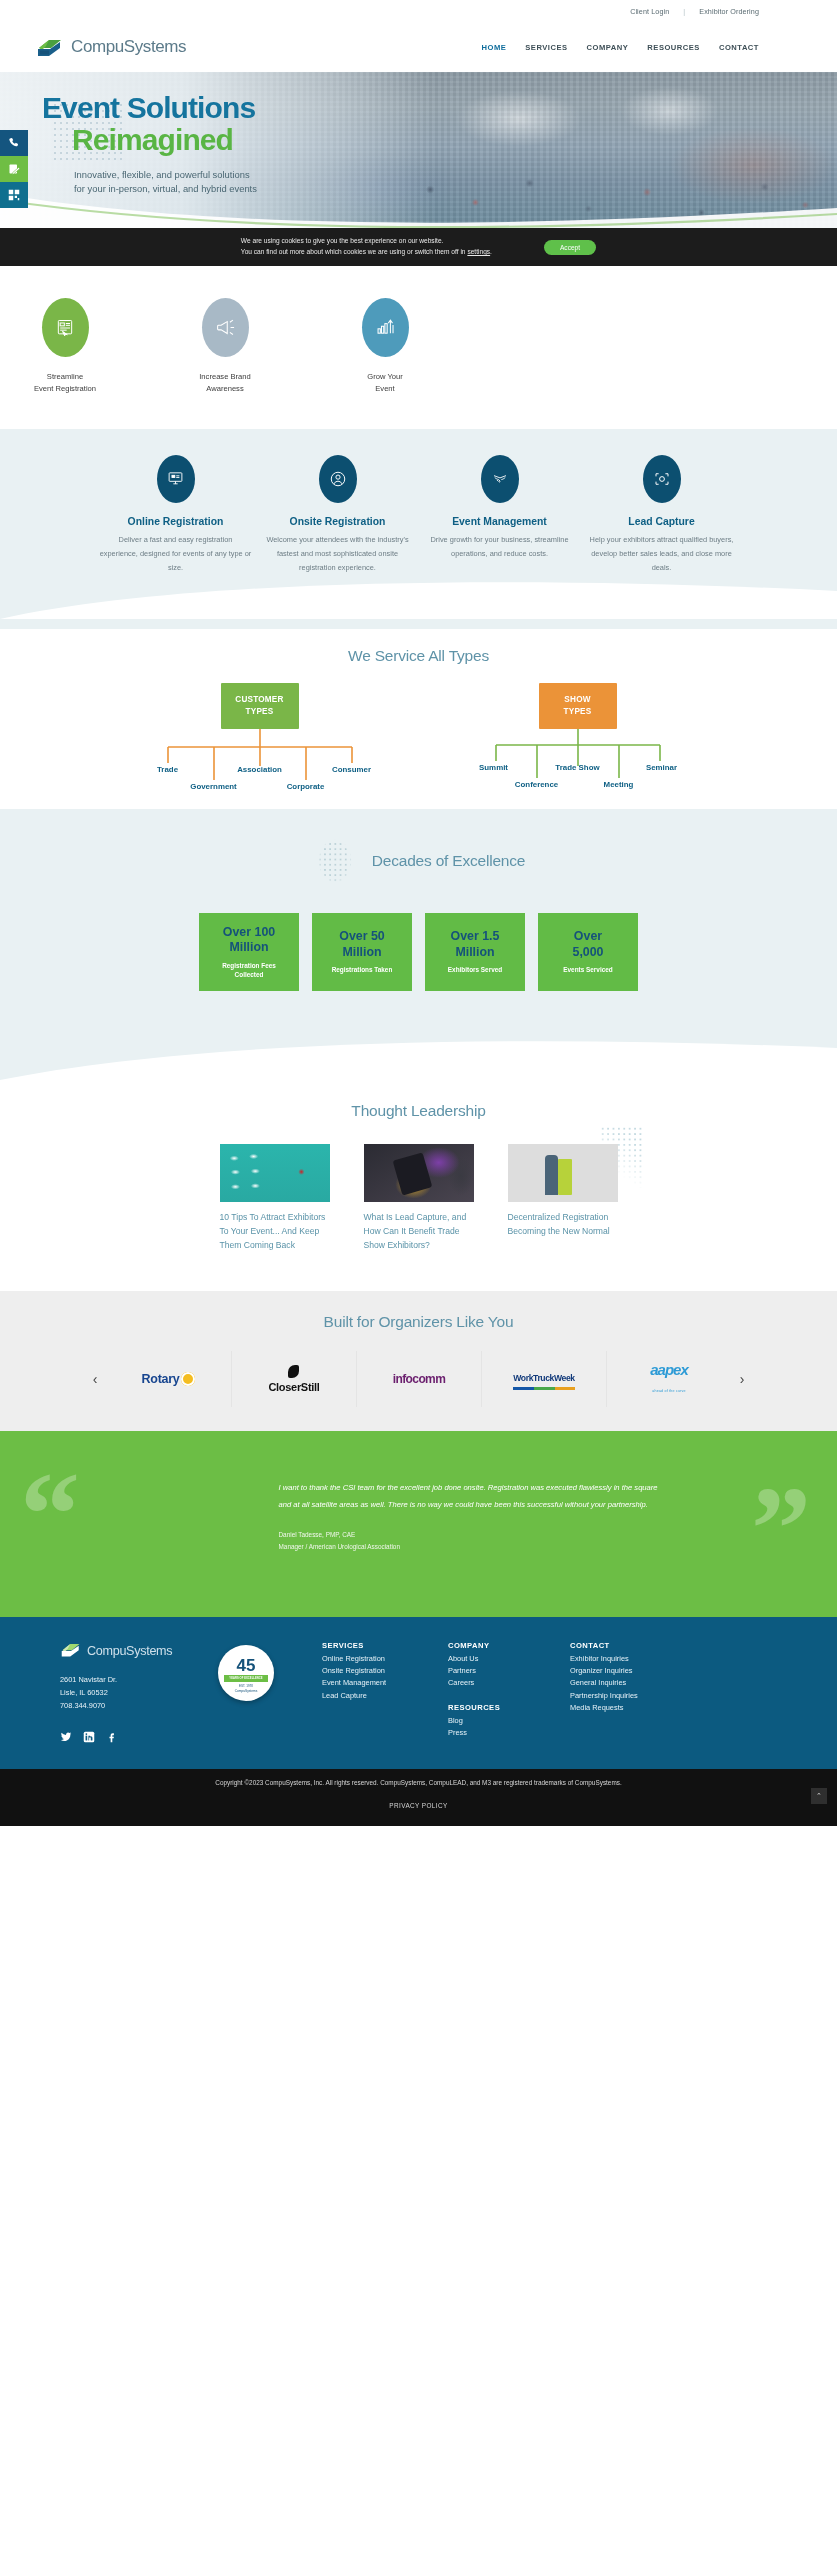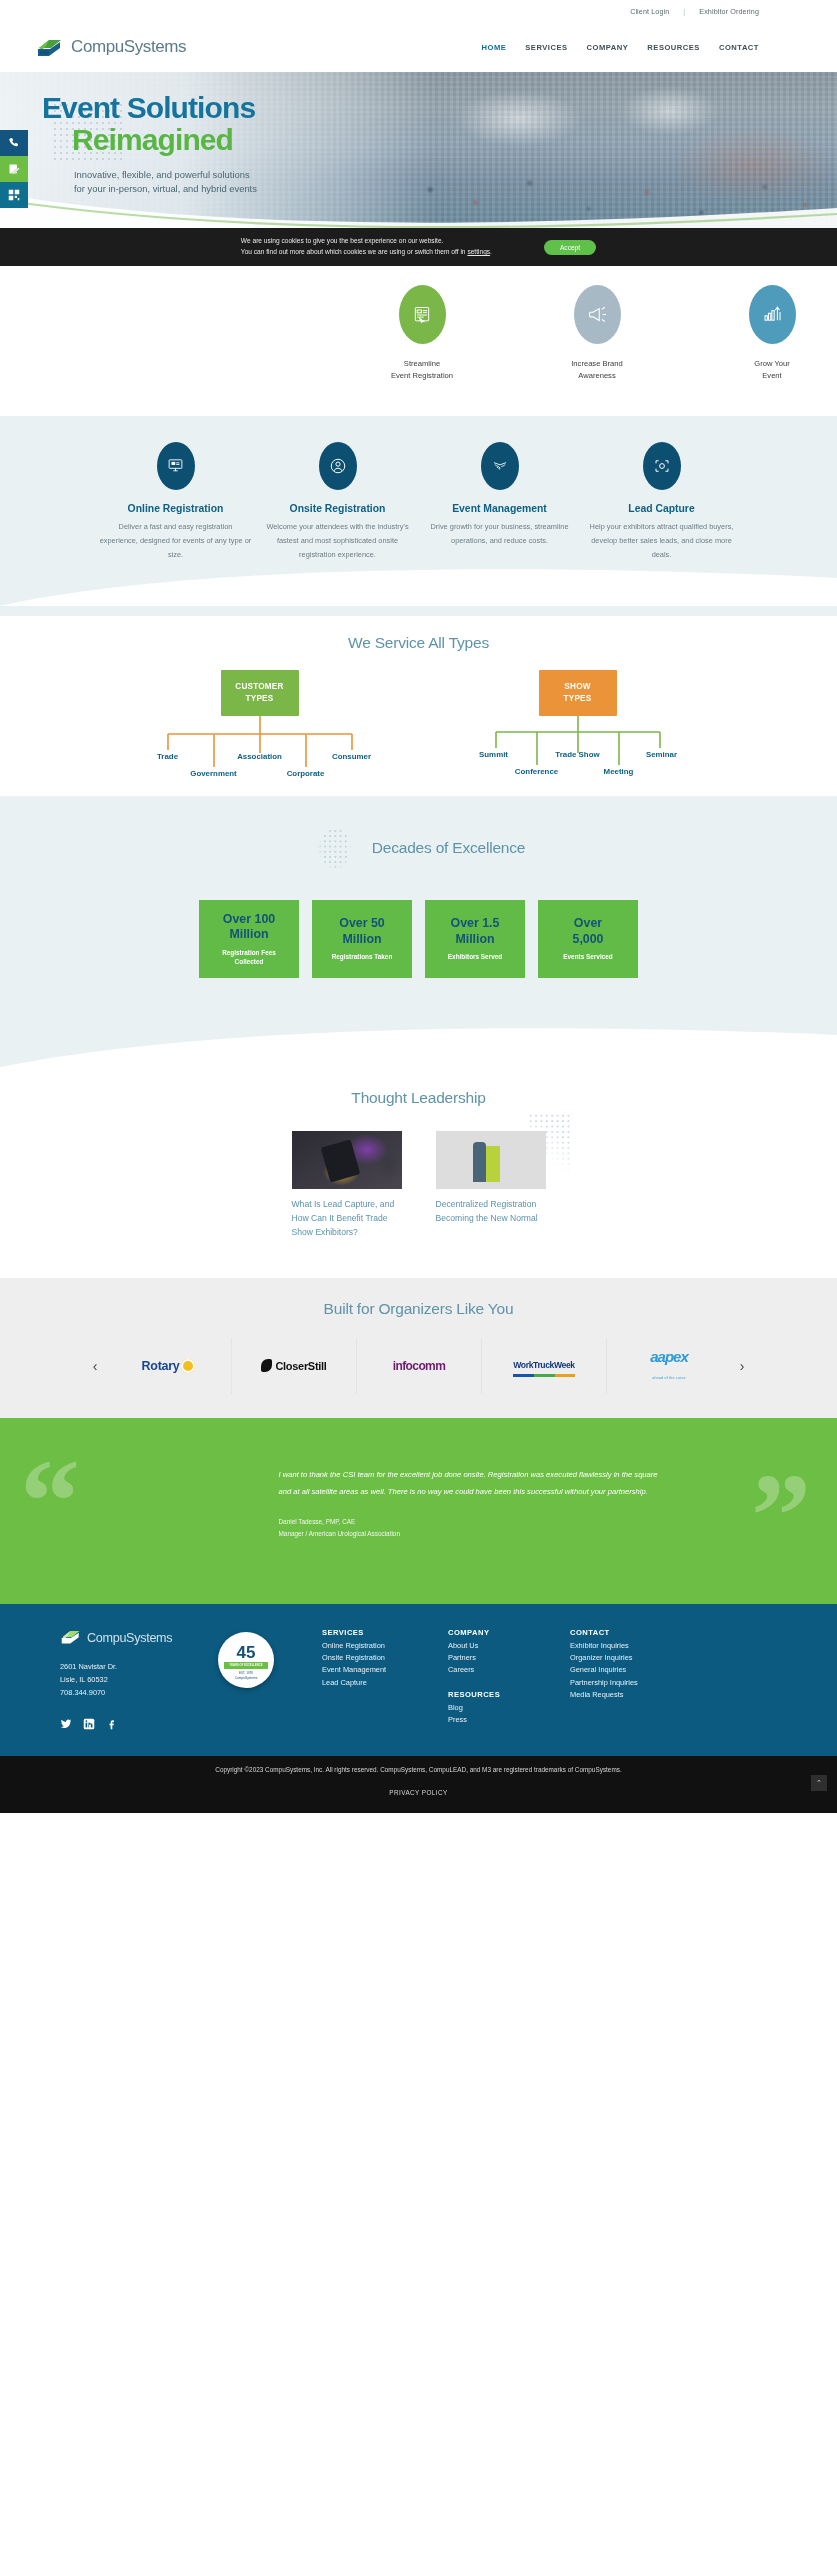--- a/index.html
+++ b/index.html
@@ -138,22 +138,22 @@
   .cookie-text { text-align: left; }
   .cookie-text a { color: #e9e9e9; text-decoration: underline; }
   .cookie-accept {
     background: #5fc04a; color: #fff; border: none;
     border-radius: 11px; padding: 4px 16px; font-size: 6.6px;
     cursor: pointer; font-family: inherit;
   }
 
   
   .benefits {
-    background:#fff; padding: 19px 0 34px;
-    display: flex; justify-content: flex-end; gap: 45px;
+    background:#fff; padding: 32px 0 34px;
+    display: flex; justify-content: flex-start; gap: 30px;
   }
   .benefit { width: 130px; text-align: center; }
   .oval {
     width: 47px; height: 59px; border-radius: 50%;
     margin: 0 auto 14px; display:flex; align-items:center; justify-content:center;
   }
   .ov-green { background: #7ab648; }
   .ov-grey  { background: #a8b9c6; }
   .ov-navy  { background: #0c4f70; }
   .ov-blue  { background: #4e9bbb; }
@@ -286,21 +286,21 @@
   }
   .logo-track { display:flex; align-items:center; }
   .logo-cell {
     width: 125px; height: 56px; display:flex; align-items:center; justify-content:center;
     border-left: 1px solid #e4e4e4;
   }
   .logo-cell:first-child { border-left: none; }
   .logo-rotary { font-size: 12.5px; font-weight: 700; color: #17458f; letter-spacing:-.3px; display:flex; align-items:center; gap:2px;}
   .rotary-wheel { width:14px;height:14px;border-radius:50%;background:#f4bd20; display:inline-block;
      box-shadow: inset 0 0 0 2px #fff, inset 0 0 0 3.4px #f4bd20; }
-  .logo-closerstill { font-size: 11px; font-weight: 700; color:#111; letter-spacing:-.3px; display:flex; align-items:center; gap:3px;}
+  .logo-closerstill { font-size: 11px; font-weight: 700; color:#111; letter-spacing:-.3px; display:flex; align-items:center; gap:3px;flex-direction:column;}
   .cs-mark { width:11px;height:13px;background:#111;border-radius:7px 2px 7px 2px; display:inline-block;}
   .logo-infocomm { font-size: 12px; font-weight: 800; color:#6b1f6e; letter-spacing:-.6px; }
   .logo-wtw { text-align:center; }
   .wtw-text { font-size: 8.6px; font-weight: 800; color:#123a7a; letter-spacing:-.4px;margin-top:16px; }
   .wtw-bar { height:3px; margin-top:2px; background: linear-gradient(90deg,#1457a8 0 34%, #49a849 34% 67%, #e8a020 67% 100%); }
   .logo-aapex { text-align:center; }
   .aapex-text { font-size: 15px; font-weight: 700; color:#2e9bd6; letter-spacing:-1px; font-style: italic;}
   .aapex-sub { font-size:3.6px; color:#2e9bd6; letter-spacing:.2px; }
 
   
@@ -641,20 +641,24 @@
       </div>
     </div>
   </div>
   <svg class="decades-swoop" viewBox="0 0 837 46" preserveAspectRatio="none" style="display:block;margin-top:-1px;background:#e9f1f3">
     <path d="M0,46 C200,6 520,0 837,14 L837,46 Z" fill="#ffffff"></path>
   </svg>
 
   <div class="thought">
     <div class="section-title">Thought Leadership</div>
     <div class="posts">
+      <div class="post">
+        <div class="post-thumb thumb-1"></div>
+        <div class="post-title">10 Tips To Attract Exhibitors To Your Event... And Keep Them Coming Back</div>
+      </div>
       <div class="post">
         <div class="post-thumb thumb-2"></div>
         <div class="post-title">What Is Lead Capture, and How Can It Benefit Trade Show Exhibitors?</div>
       </div>
       <div class="post">
         <div class="post-dots"></div>
         <div class="post-thumb thumb-3"></div>
         <div class="post-title">Decentralized Registration Becoming the New Normal</div>
       </div>
     </div>

